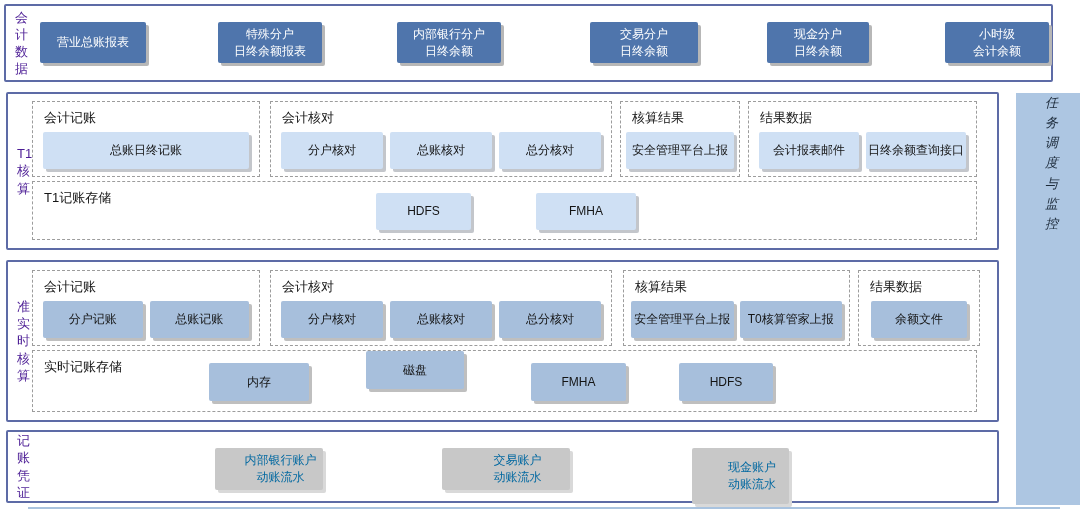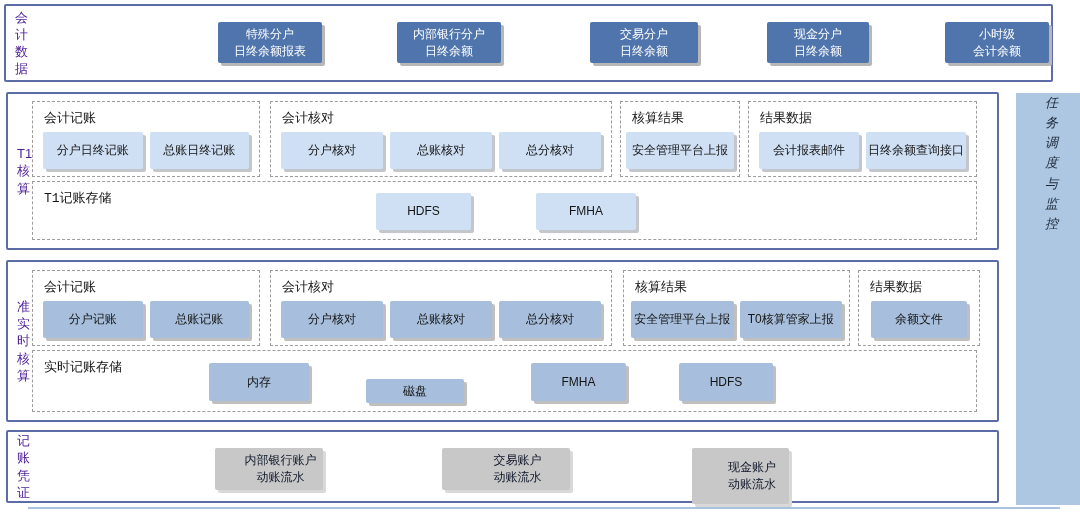--- a/index.html
+++ b/index.html
@@ -18,66 +18,66 @@
   .vlabel{width:18px;font-size:13px;line-height:1.32;word-break:break-all;color:#4c1d95;white-space:normal;}
 
   .box{
     display:flex;align-items:center;justify-content:center;text-align:center;
     font-size:12px;line-height:1.4;white-space:pre-line;box-sizing:border-box;
     border-radius:2px;box-shadow:3px 3px 0 #b7b7b7;
   }
   .dark{background:#4f75ac;color:#ffffff;}
   .light{background:#cfe0f4;color:#141414;box-shadow:3px 3px 0 #c3c6cb;}
   .medium{background:#a7bfdc;color:#141414;box-shadow:3px 3px 0 #bfbfbf;}
-  .gray{background:#c8c8c8;color:#0f172a;box-shadow:3px 3px 0 #d9d9d9;padding-left:23px;}
+  .gray{background:#c8c8c8;color:#0369a1;box-shadow:3px 3px 0 #d9d9d9;padding-left:23px;}
   .abs{position:absolute;}
 
   .group{position:absolute;border:1px dashed #9c9c9c;box-sizing:border-box;background:#fff;}
-  .gtitle{font-size:13px;color:#161616;padding:7px 0 3px 11px;font-family:Liberation Mono, monospace;}
+  .gtitle{font-size:13px;color:#161616;padding:7px 0 3px 11px;}
   .grow{display:flex;gap:7px;padding:0 10px;margin-top:2px;}
   .grow .box{flex:1;height:37px;}
 
   #scheduler{
     position:absolute;left:1016px;top:93px;width:71px;height:412px;
     background:#adc6e2;display:flex;justify-content:center;font-style:italic;
   }
   #scheduler .vtext{width:16px;font-size:13px;line-height:1.55;word-break:break-all;color:#1c2a3a;text-align:center;}
 
   #bottom-line{position:absolute;left:28px;top:507px;width:1032px;height:2px;background:#a9c3df;}
 </style>
 </head>
 <body>
 
 <div class="canvas">
 
   <div class="band" id="band-top">
     <div class="vlabel-wrap">
       <div class="vlabel">会计数据</div>
     </div>
+    <div class="box dark abs" style="left:34px;top:16px;width:106px;height:41px">营业总账报表</div>
     <div class="box dark abs" style="left:212px;top:16px;width:104px;height:41px">特殊分户
 日终余额报表</div>
     <div class="box dark abs" style="left:391px;top:16px;width:104px;height:41px">内部银行分户
 日终余额</div>
     <div class="box dark abs" style="left:584px;top:16px;width:108px;height:41px">交易分户
 日终余额</div>
     <div class="box dark abs" style="left:761px;top:16px;width:102px;height:41px">现金分户
 日终余额</div>
     <div class="box dark abs" style="left:939px;top:16px;width:104px;height:41px">小时级
 会计余额</div>
   </div>
 
   <div class="band" id="band-t1">
     <div class="vlabel-wrap">
       <div class="vlabel">T1核算</div>
     </div>
 
     <div class="group" style="left:24px;top:7px;width:228px;height:76px">
       <div class="gtitle">会计记账</div>
       <div class="grow">
-        <div class="box light">分户日终记账</div>
         <div class="box light">总账日终记账</div>
       </div>
     </div>
 
     <div class="group" style="left:262px;top:7px;width:342px;height:76px">
       <div class="gtitle">会计核对</div>
       <div class="grow">
         <div class="box light">分户核对</div>
         <div class="box light">总账核对</div>
         <div class="box light">总分核对</div>
@@ -139,21 +139,21 @@
     <div class="group" style="left:850px;top:8px;width:122px;height:76px">
       <div class="gtitle">结果数据</div>
       <div class="grow" style="padding:0 12px;">
         <div class="box medium">余额文件</div>
       </div>
     </div>
 
     <div class="group" style="left:24px;top:88px;width:945px;height:62px">
       <div class="gtitle">实时记账存储</div>
       <div class="box medium abs" style="left:176px;top:12px;width:100px;height:38px">内存</div>
-      <div class="box medium abs" style="left:333px;top:28px;width:98px;height:24px">磁盘</div>
+      <div class="box medium abs" style="left:333px;top:0;width:98px;height:38px">磁盘</div>
       <div class="box medium abs" style="left:498px;top:12px;width:95px;height:38px">FMHA</div>
       <div class="box medium abs" style="left:646px;top:12px;width:94px;height:38px">HDFS</div>
     </div>
   </div>
 
   <div class="band" id="band-voucher">
     <div class="vlabel-wrap">
       <div class="vlabel">记账凭证</div>
     </div>
     <div class="box gray abs" style="left:207px;top:16px;width:108px;height:42px">内部银行账户

